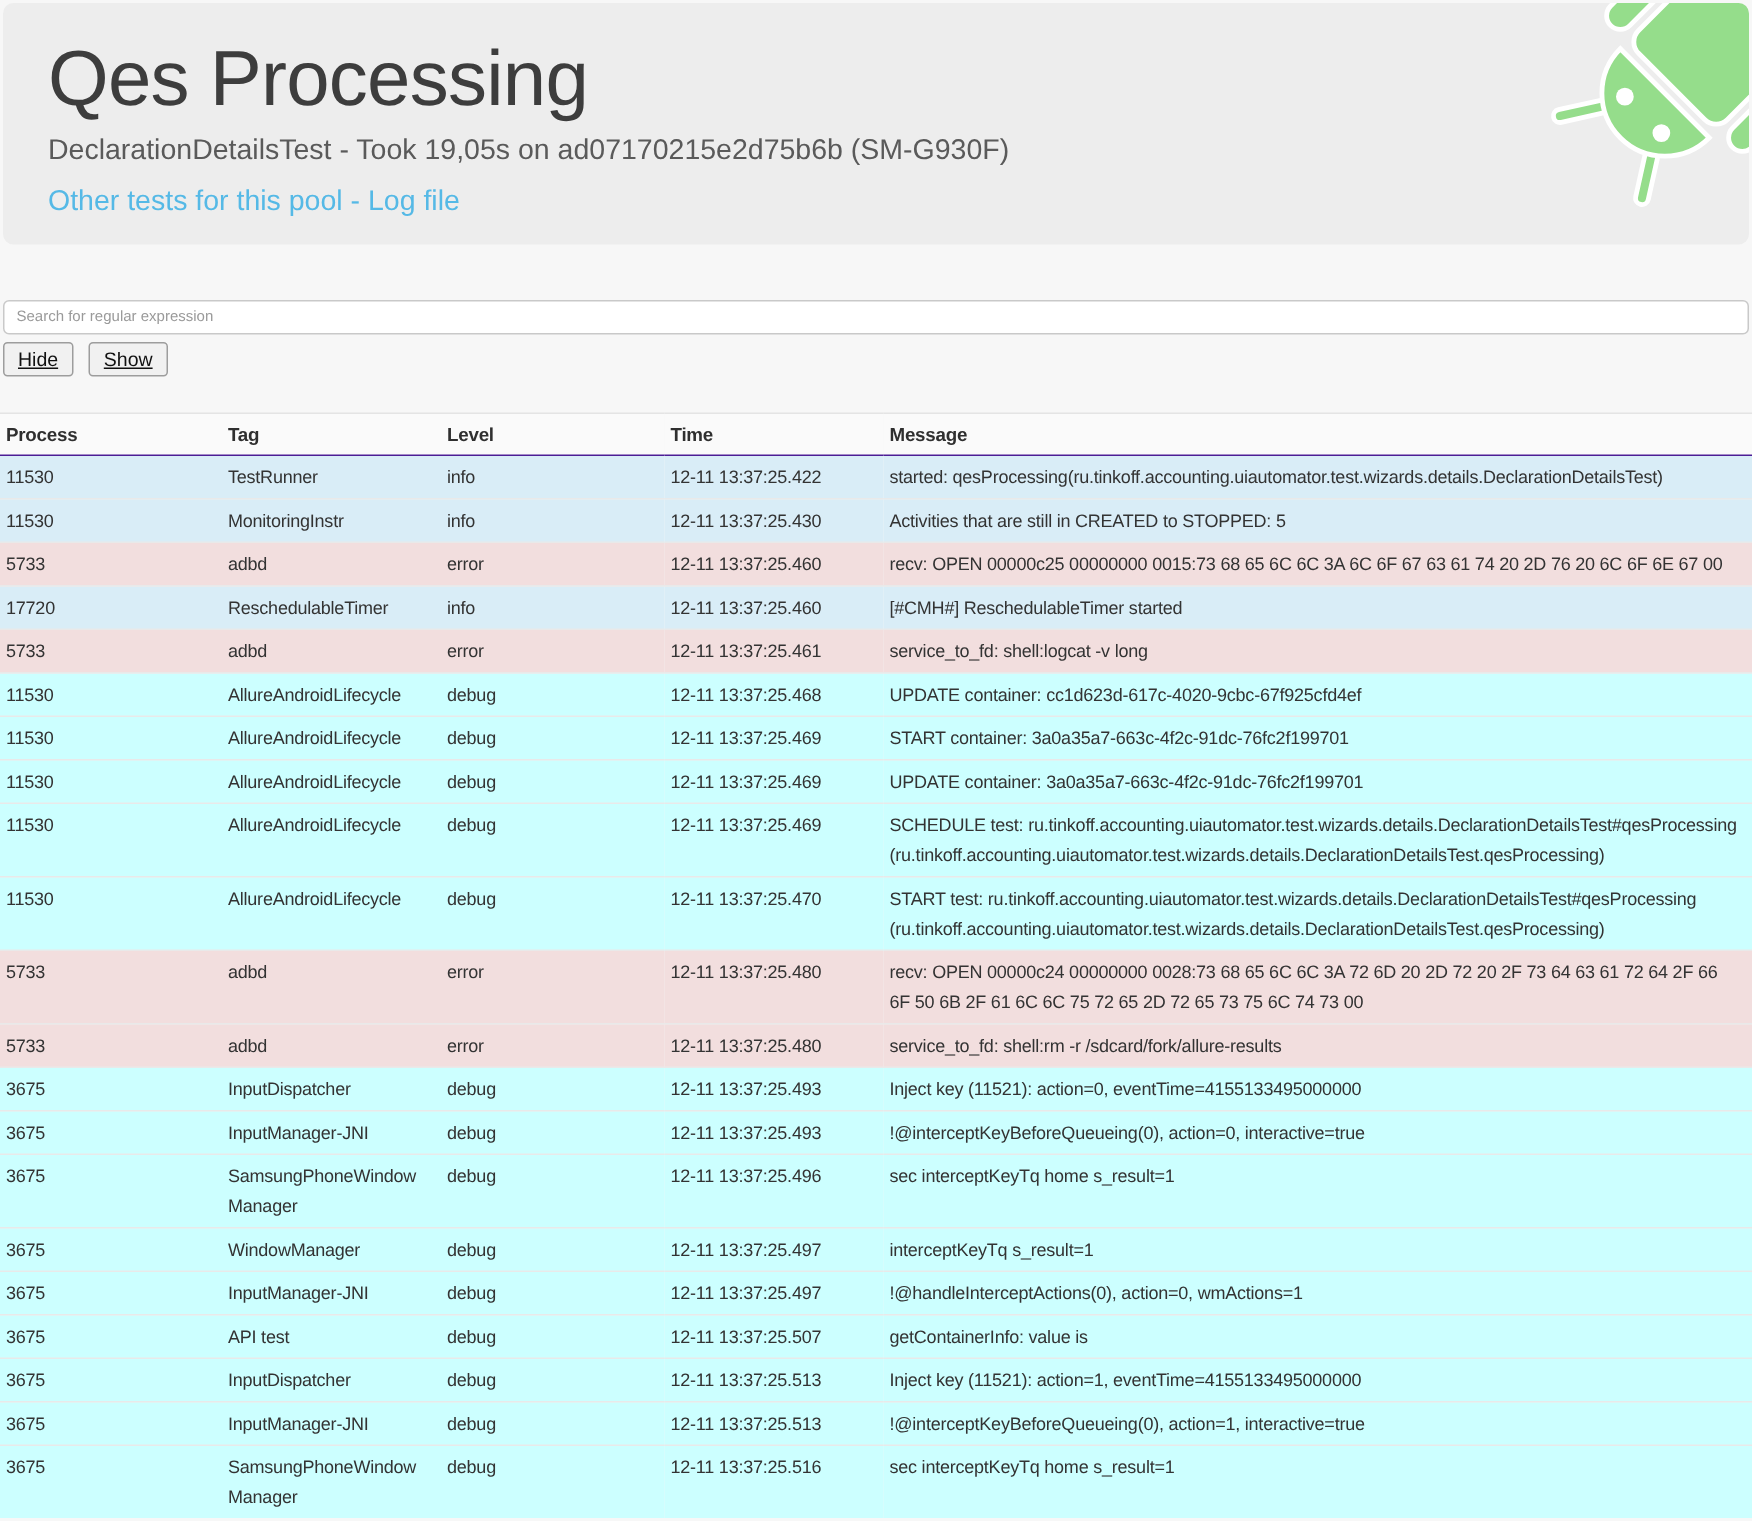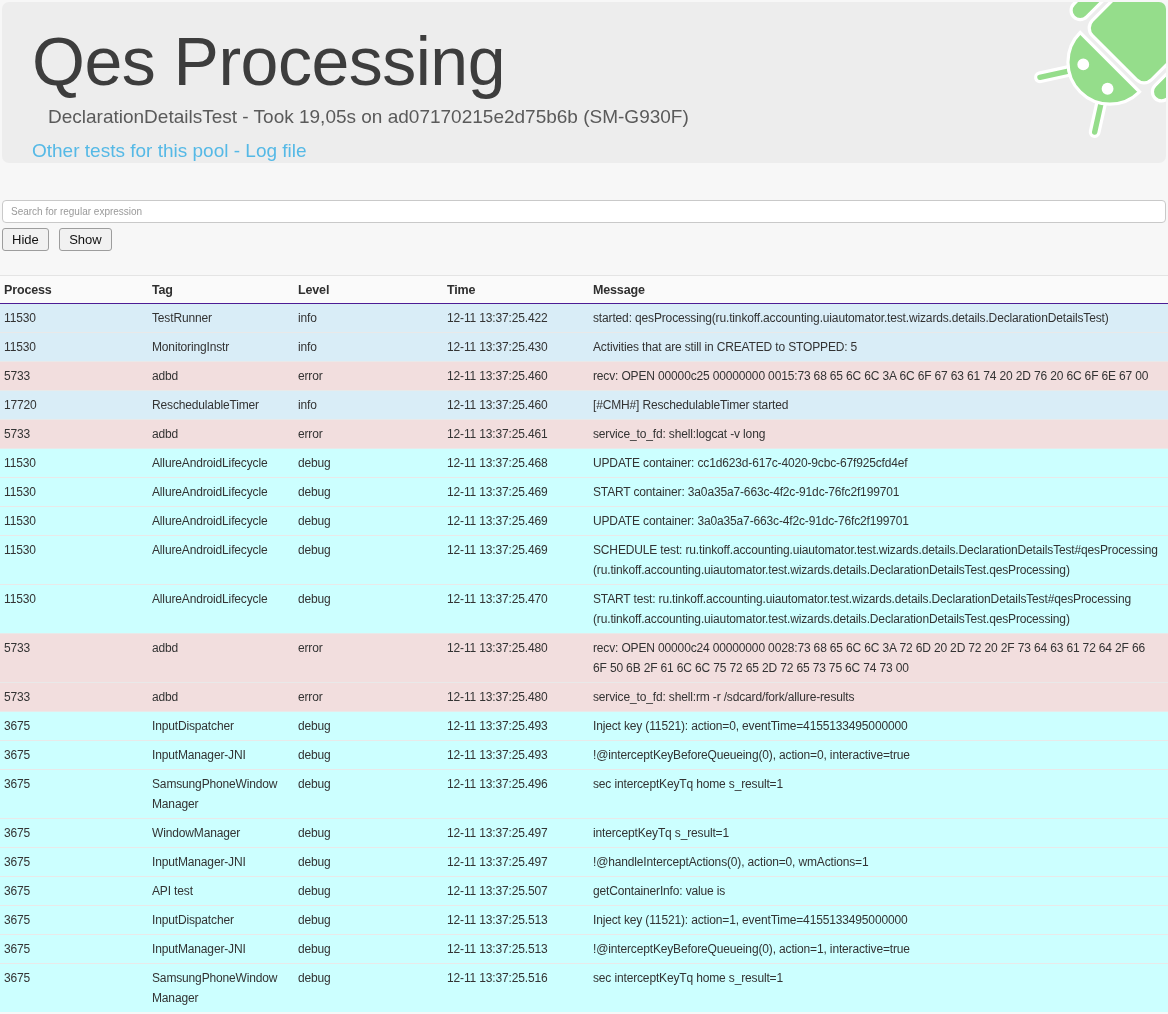--- a/index.html
+++ b/index.html
@@ -14,25 +14,25 @@
   .jumbotron {
     position: relative; overflow: hidden;
     margin: 2px 2px 0 2px;
     height: 161px;
     background: #ededed;
     border-radius: 7px;
     padding: 24px 30px 0 30px;
   }
   .page-title {
     margin: 0;
-    font-size: 68px; font-weight: 300; line-height: 1.05;
+    font-size: 52px; font-weight: 300; line-height: 1.05;
     color: #3d3d3d; letter-spacing: -0.5px;
   }
   .page-subtitle {
-    margin: 9px 0 0 16px;
+    margin: 9px 0 0 0;
     font-size: 19px; font-weight: 400; color: #5a5a5a;
   }
   .header-links {
     margin: 12px 0 16px 0;
     font-size: 19px;
   }
   .header-links a { color: #55b9e6; text-decoration: none; cursor: pointer; }
   .link-sep { color: #55b9e6; }
   .android-logo {
     position: absolute;
@@ -55,21 +55,21 @@
   .search-input::placeholder { color: #9a9a9a; }
   .btn-row { margin-top: 5px; }
   .btn {
     display: inline-block;
     min-width: 38px;
     padding: 3px 9px;
     margin-right: 6px;
     background: #f1f1f1;
     border: 1px solid #9d9d9d; border-radius: 3px;
     font-size: 13px; font-family: "Liberation Sans", sans-serif;
-    color: #111; cursor: pointer;
+    color: #111; cursor: pointer; text-decoration: underline;
   }
   
   table.log-table {
     width: 1168px;
     margin-top: 24px;
     border-collapse: collapse;
     table-layout: fixed;
     font-size: 12px; letter-spacing: -0.15px;
   }
   .log-table col.c-process { width: 148px; }

